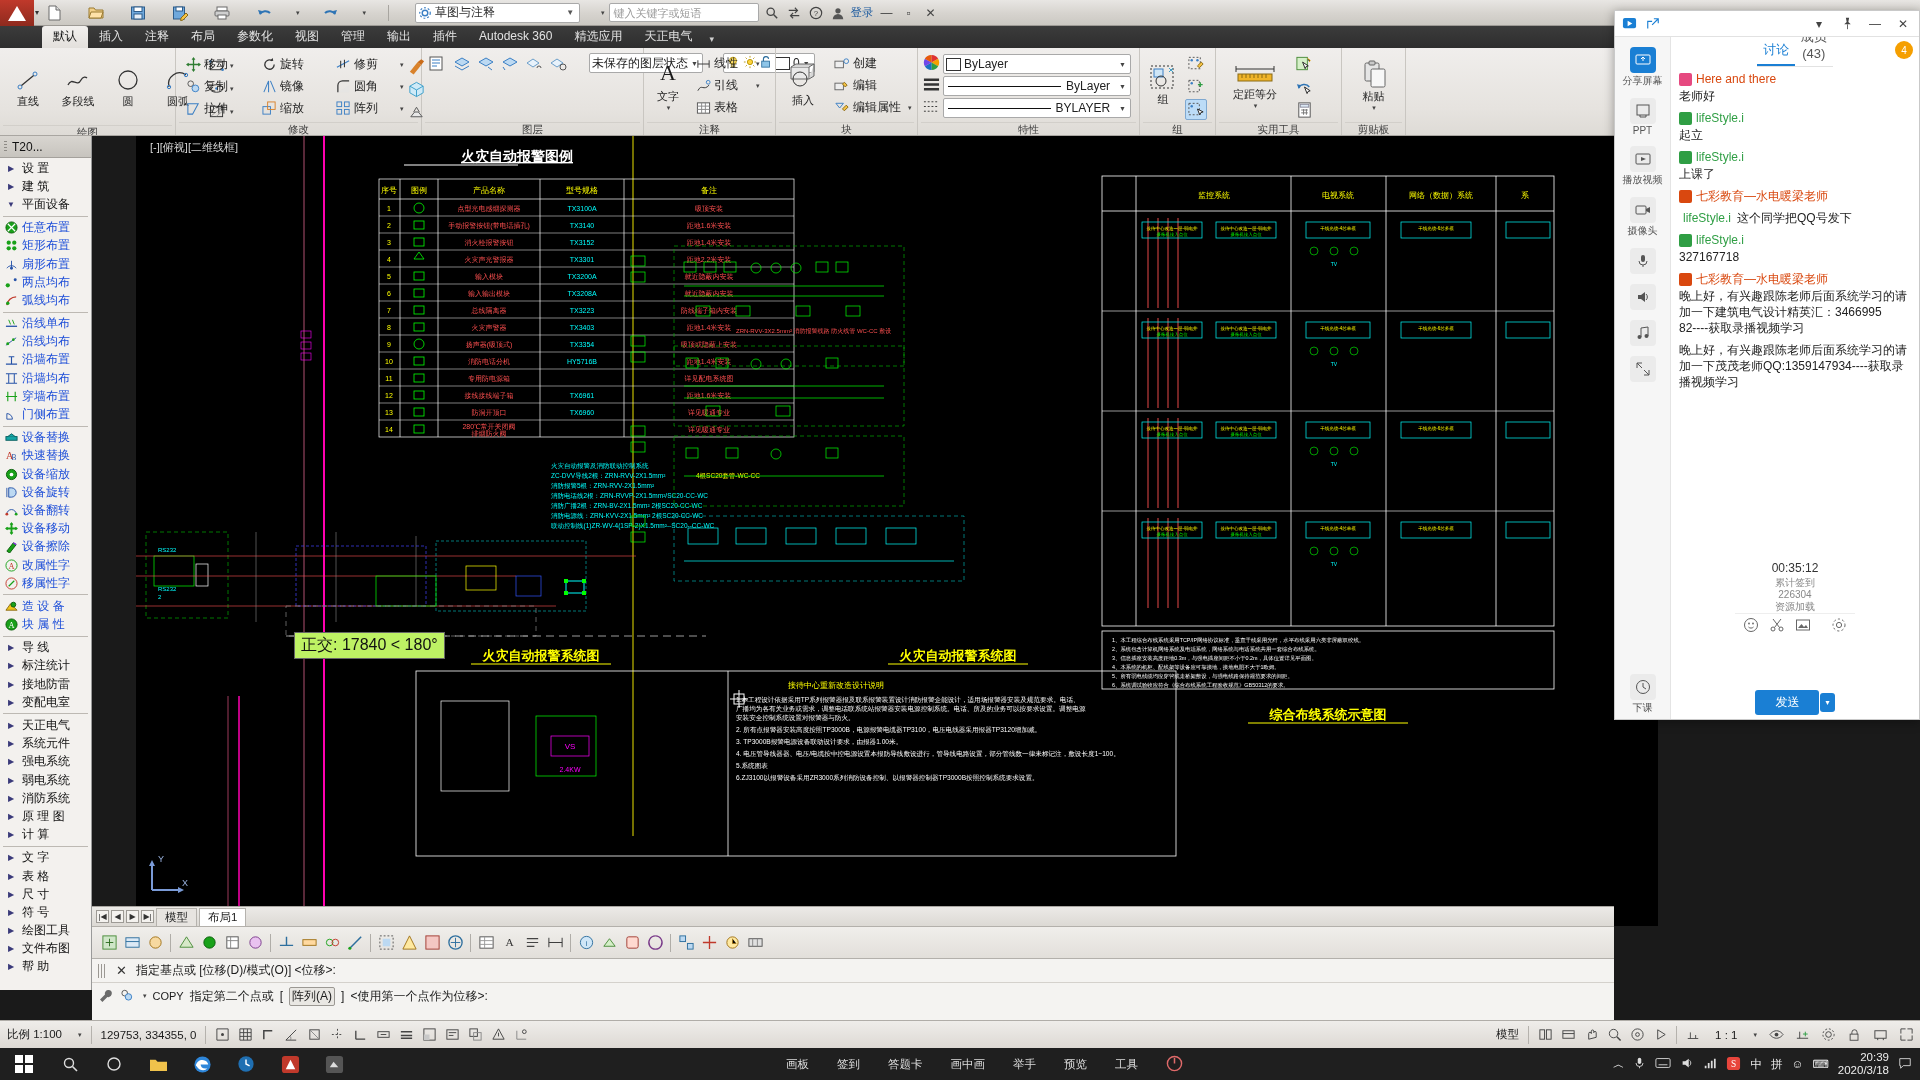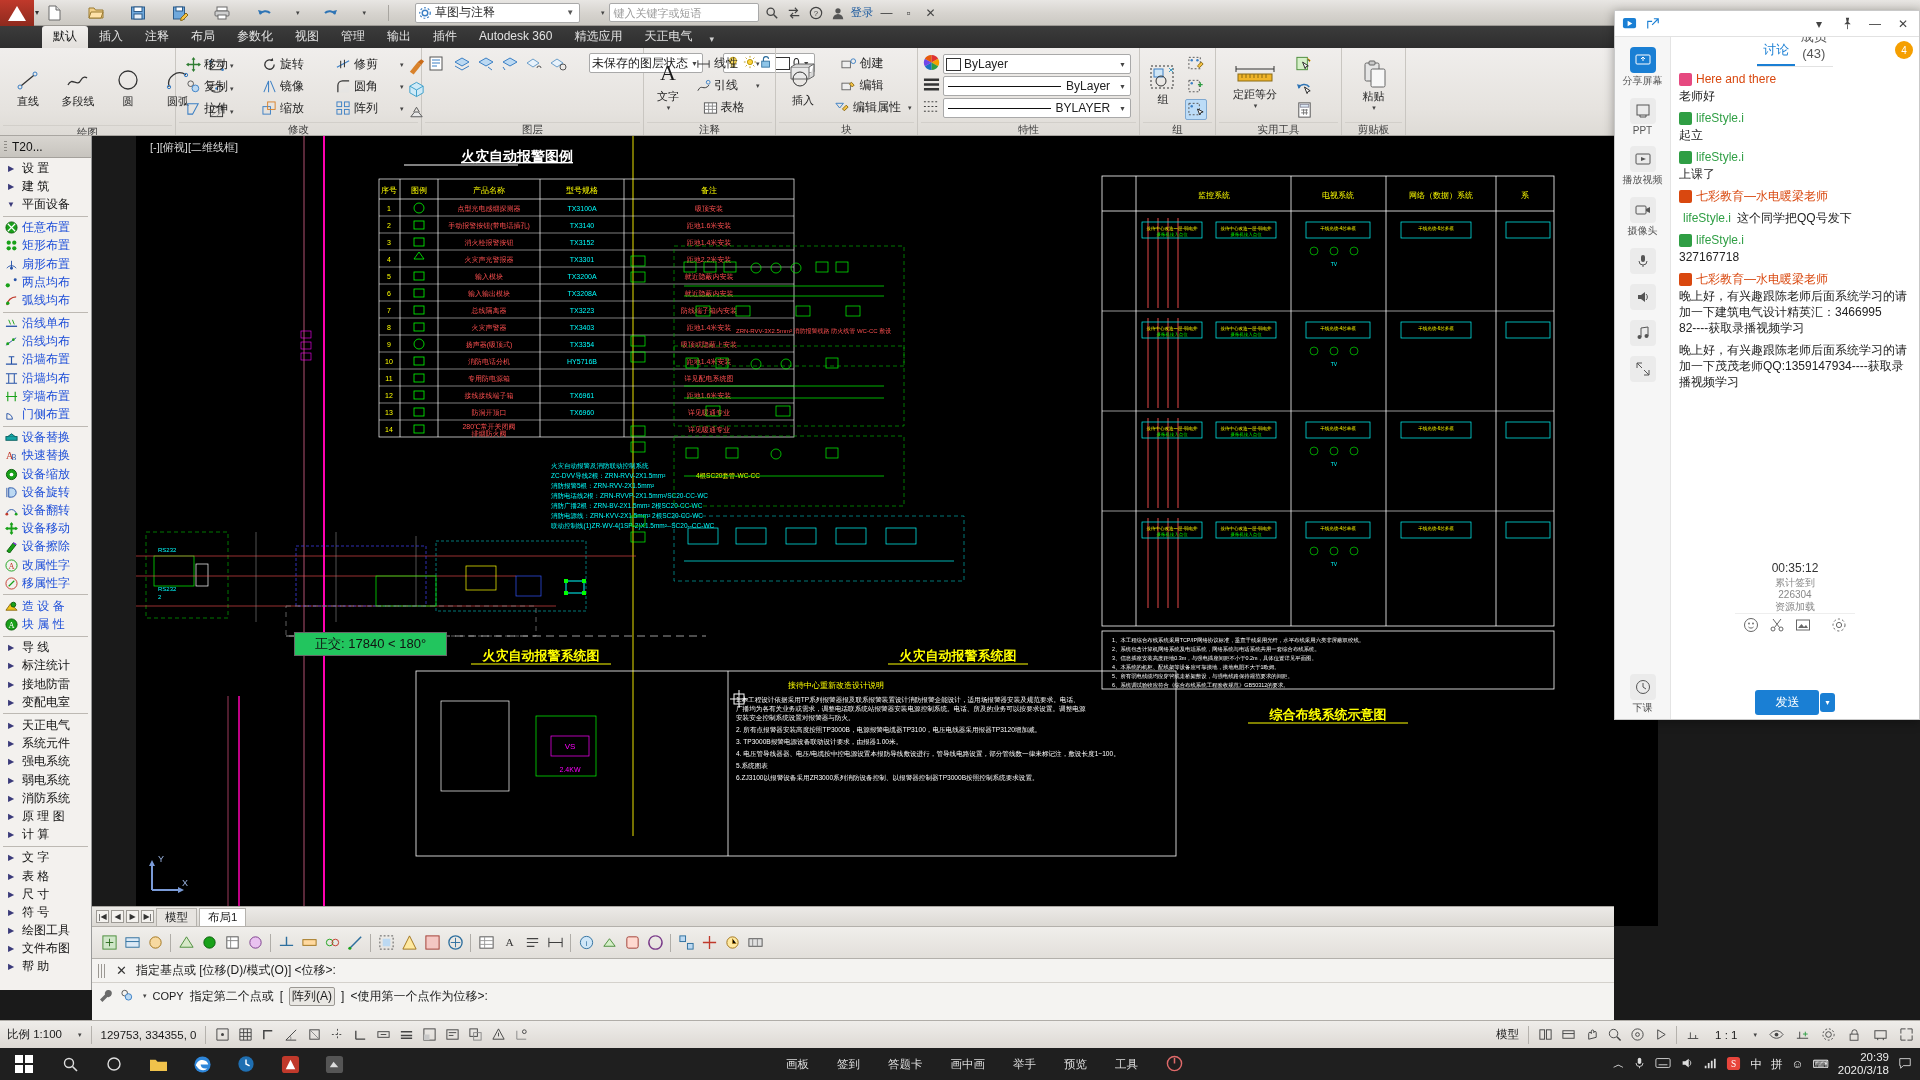--- a/index.html
+++ b/index.html
@@ -72,21 +72,21 @@
     background:linear-gradient(180deg,#f0eeec 0%,#e6e3df 70%,#dedbd6 100%);
     border-bottom:1px solid #a9a6a1;
     display:flex; align-items:stretch; overflow:hidden;
   }
   .panel { display:flex; flex-direction:column; border-right:1px solid #c9c6c1; padding:2px 3px 0 3px; position:relative; }
   .panel-body { display:flex; flex:1; align-items:flex-start; gap:2px; padding-top:2px;}
   .panel-title {
     text-align:center; font-size:10.5px; color:#3d3d3d; height:13px; line-height:13px;
     border-top:1px solid #d2cfca;
   }
-  .col { display:flex; flex-direction:column; gap:1px;align-items:flex-end; }
+  .col { display:flex; flex-direction:column; gap:1px; }
   .row { display:flex; align-items:center; gap:2px; }
   .sbtn {
     display:flex;align-items:center; gap:3px; height:21px; padding:0 4px;
     border:1px solid transparent; border-radius:2px; font-size:12px; color:#1f1f1f; white-space:nowrap;
   }
   .bbtn {
     display:flex;flex-direction:column;align-items:center;justify-content:center;
     width:46px;height:64px;border:1px solid transparent;border-radius:2px;font-size:11.5px;color:#1f1f1f;
   }
   .ic { display:inline-block; }
@@ -238,22 +238,22 @@
   .chat-tools{height:26px;display:flex;align-items:center;gap:10px;padding:0 8px;border-top:1px solid #eee;color:#666;}
   .chat-input{height:46px;border-top:1px solid #eee;}
   .send-row{height:34px;display:flex;align-items:center;justify-content:flex-end;padding:0 8px;gap:1px;}
   .send-btn{background:#1a7fd4;color:#fff;font-size:12px;padding:4px 20px;border-radius:3px;}
   .send-arrow{background:#1a7fd4;color:#fff;font-size:8px;padding:5px 5px;border-radius:3px;}
   .float-badge{
     position:absolute;right:6px;top:30px;width:18px;height:18px;border-radius:50%;
     background:#f59f00;color:#fff;font-size:10px;display:flex;align-items:center;justify-content:center;
   }
   .tooltip-box{
-    position:absolute; background:#22c55e; border:1px solid #666; font-size:13px; color:#111;
-    padding:2px 20px; white-space:nowrap;
+    position:absolute; background:#bef264; border:1px solid #666; font-size:16px; color:#111;
+    padding:2px 6px; white-space:nowrap;
   }
 </style>
 </head>
 <body>
 
 <div id="app">
 
   <div class="titlebar">
     <div class="acad-logo">
         <div class="a"></div>

